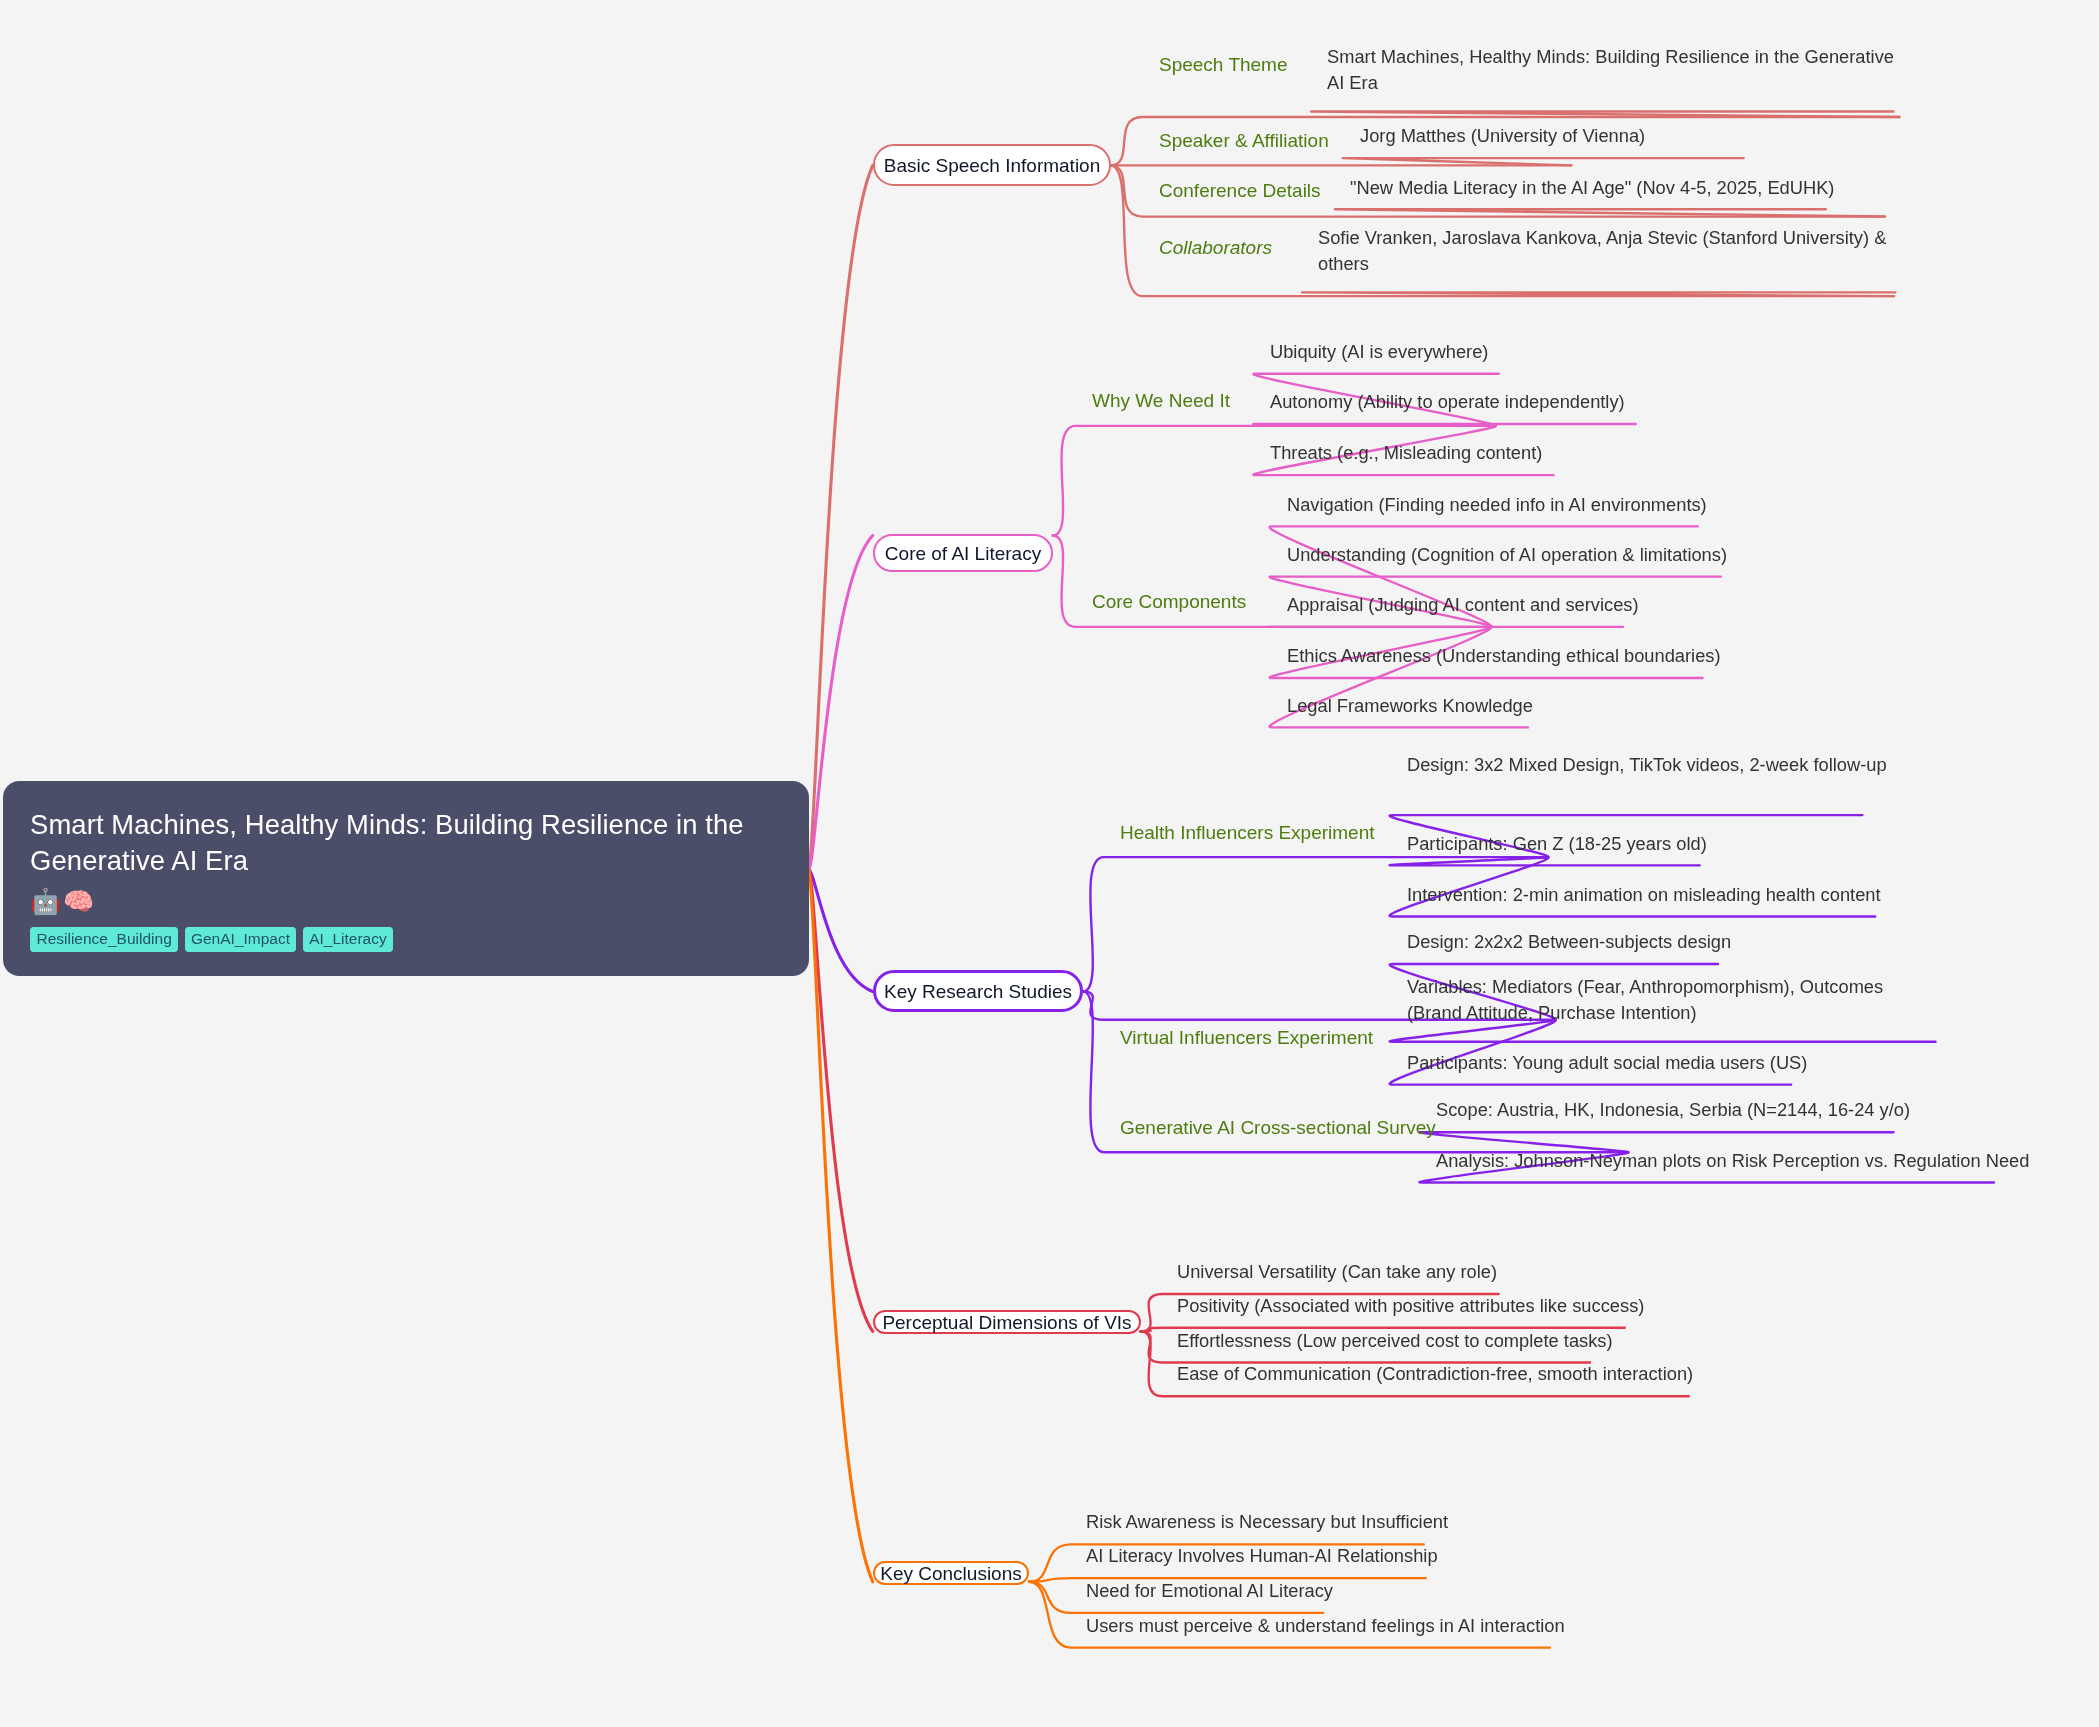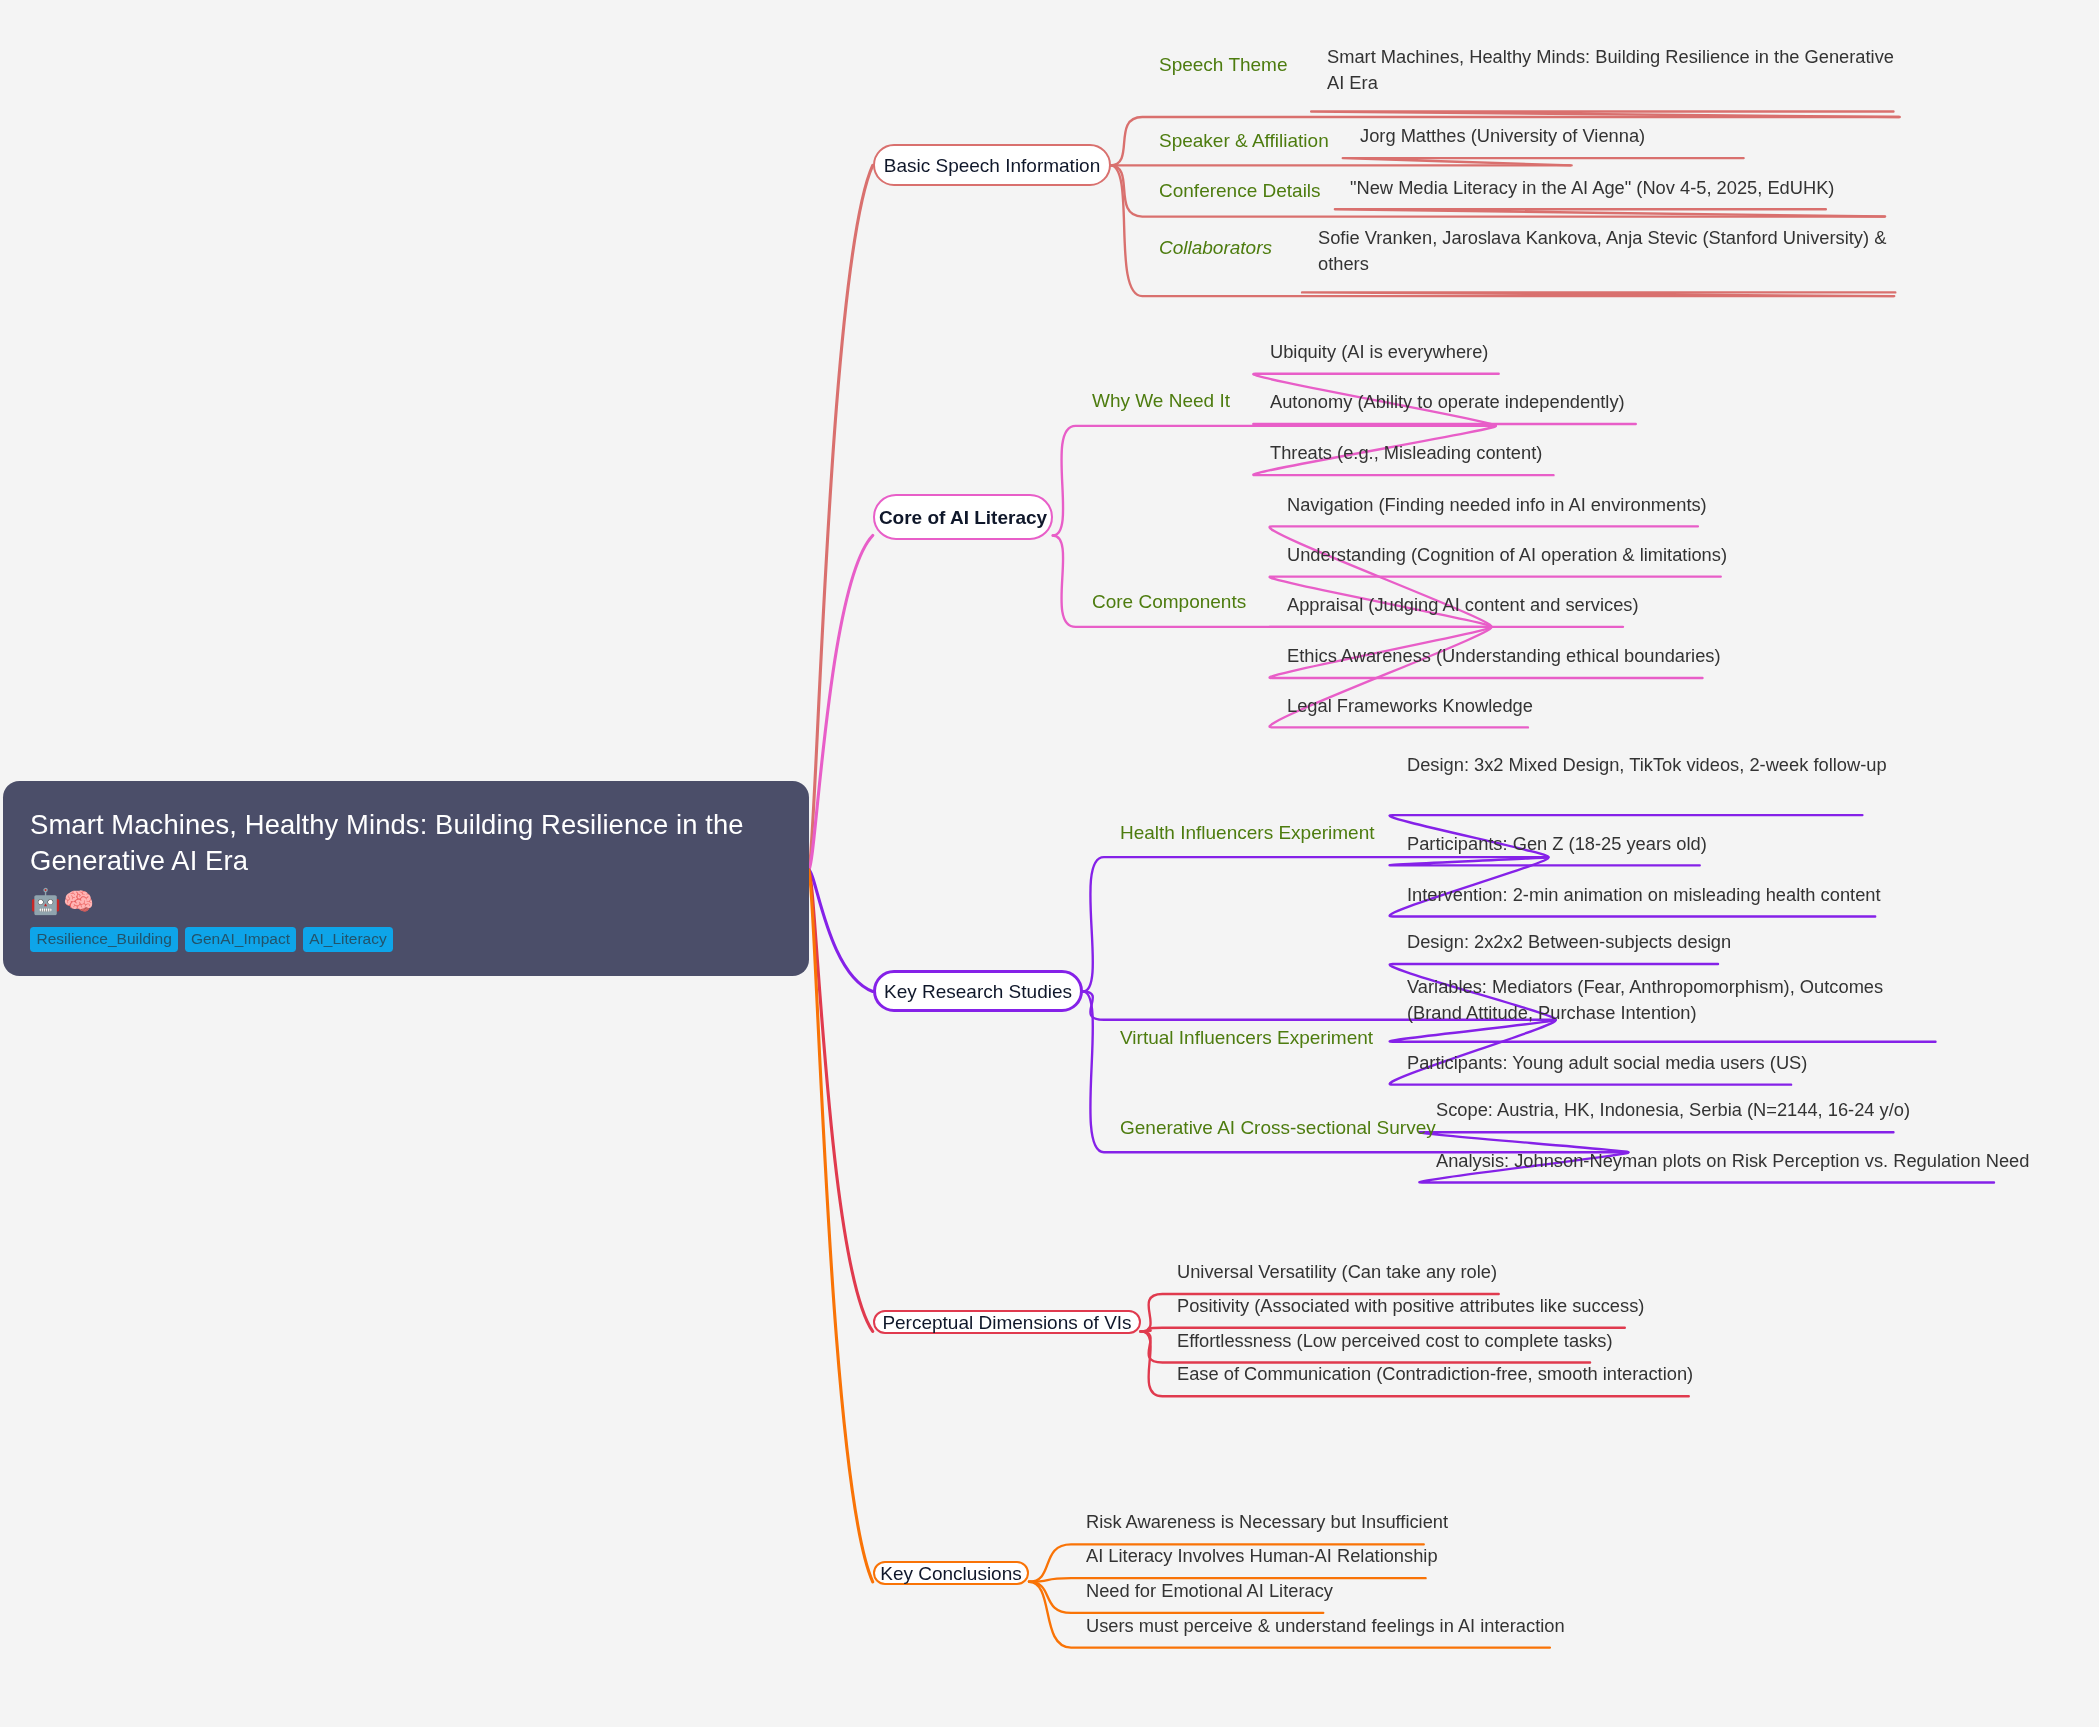--- a/index.html
+++ b/index.html
@@ -50,21 +50,21 @@
     line-height: 1.1;
     margin: 5.5px 0 11px 0;
     letter-spacing: 1.8px;
   }
   .root-tags {
     display: flex;
     flex-wrap: wrap;
     gap: 6.4px;
   }
   .root-tag {
-    background: #0ea5e9;
+    background: #5eead4;
     color: #22536b;
     font-size: 15.5px;
     line-height: 1.25;
     padding: 2.7px 6.4px 3.7px 6.4px;
     border-radius: 3.7px;
     white-space: nowrap;
   }
 
   
   .branch-node {
@@ -184,21 +184,21 @@
         <span>Basic Speech Information</span>
       </div>
       <div class="l2-label" style="left: 1159px; top: 53px;">Speech Theme</div>
       <div class="leaf-label wrap" style="left: 1327px; top: 44px; width: 567px;">Smart Machines, Healthy Minds: Building Resilience in the Generative AI Era</div>
       <div class="l2-label" style="left: 1159px; top: 129px;">Speaker &amp; Affiliation</div>
       <div class="leaf-label nowrap" style="left: 1360px; top: 123px;">Jorg Matthes (University of Vienna)</div>
       <div class="l2-label" style="left: 1159px; top: 179px;">Conference Details</div>
       <div class="leaf-label nowrap" style="left: 1350px; top: 175px;">"New Media Literacy in the AI Age" (Nov 4-5, 2025, EdUHK)</div>
       <div class="l2-label" style="left: 1159px; top: 236px; font-style: italic;">Collaborators</div>
       <div class="leaf-label wrap" style="left: 1318px; top: 225px; width: 577px;">Sofie Vranken, Jaroslava Kankova, Anja Stevic (Stanford University) &amp; others</div>
-      <div class="branch-node" style="left: 873px; top: 494px; width: 180px; height: 46px; border: 2.7px solid rgb(232, 94, 200); font-weight: bold;">
+      <div class="branch-node" style="left: 873px; top: 534px; width: 180px; height: 38px; border: 2.7px solid rgb(232, 94, 200);">
         <span>Core of AI Literacy</span>
       </div>
       <div class="l2-label" style="left: 1092px; top: 389px;">Why We Need It</div>
       <div class="leaf-label nowrap" style="left: 1270px; top: 339px;">Ubiquity (AI is everywhere)</div>
       <div class="leaf-label nowrap" style="left: 1270px; top: 389px;">Autonomy (Ability to operate independently)</div>
       <div class="leaf-label nowrap" style="left: 1270px; top: 440px;">Threats (e.g., Misleading content)</div>
       <div class="l2-label" style="left: 1092px; top: 590px;">Core Components</div>
       <div class="leaf-label nowrap" style="left: 1287px; top: 492px;">Navigation (Finding needed info in AI environments)</div>
       <div class="leaf-label nowrap" style="left: 1287px; top: 542px;">Understanding (Cognition of AI operation &amp; limitations)</div>
       <div class="leaf-label nowrap" style="left: 1287px; top: 592px;">Appraisal (Judging AI content and services)</div>

